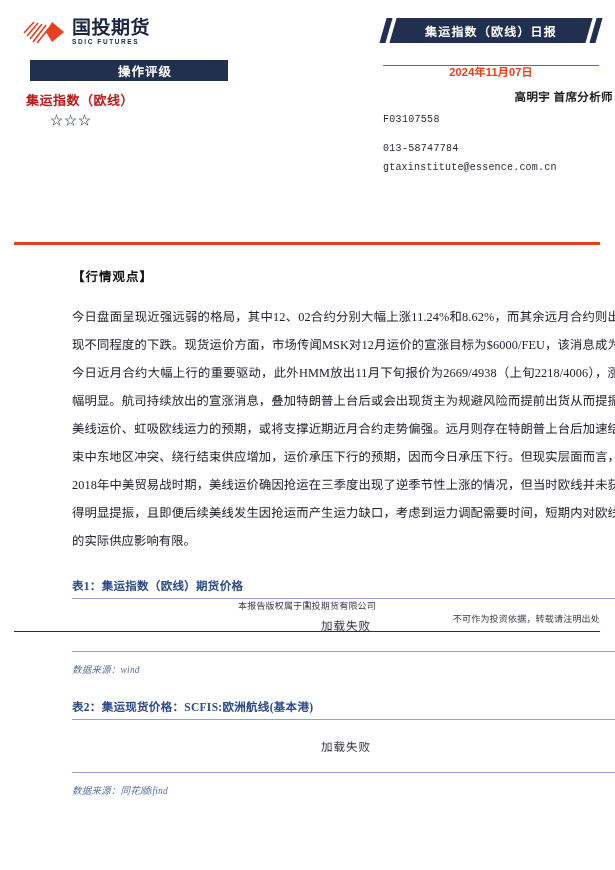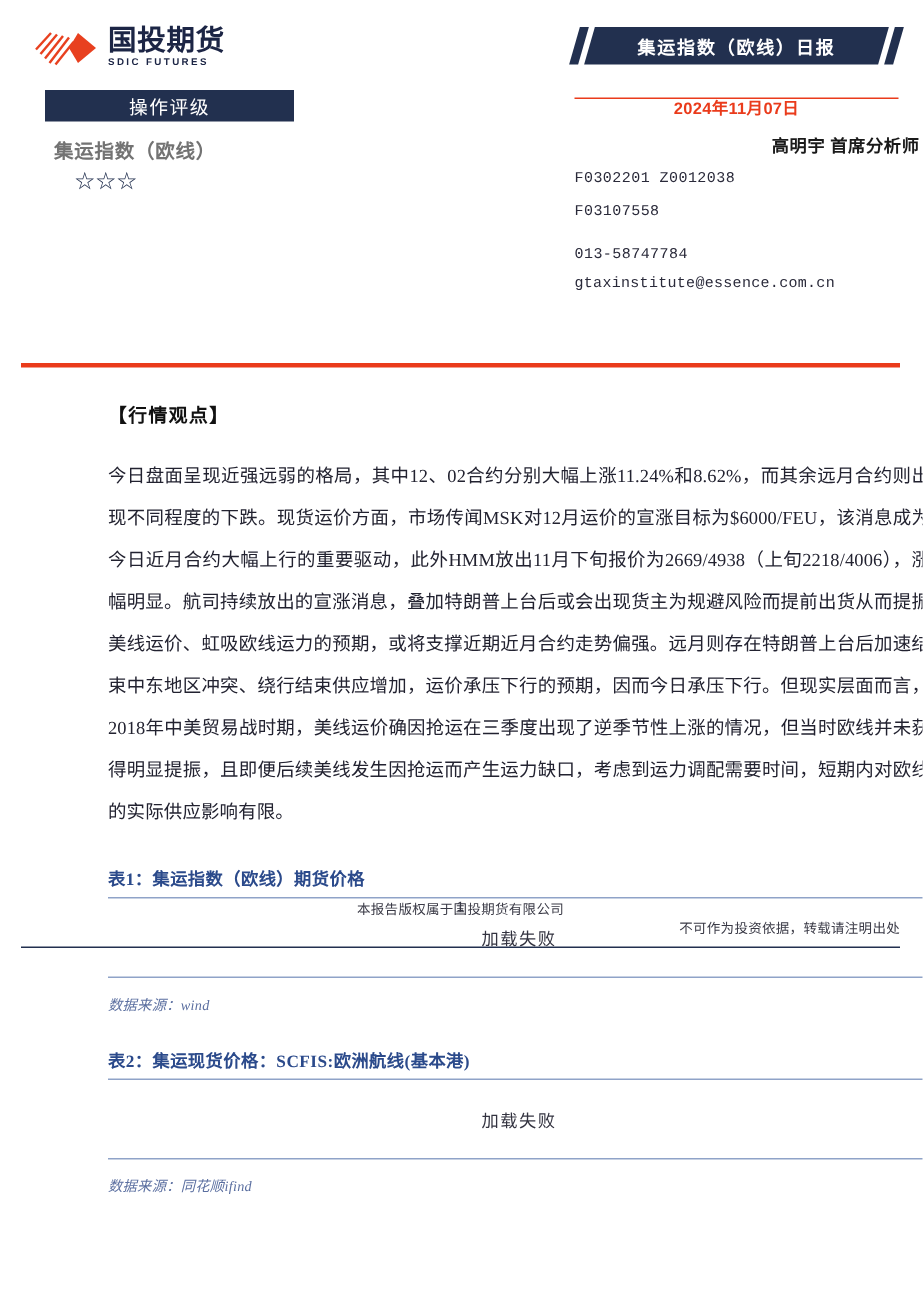--- a/index.html
+++ b/index.html
@@ -70,34 +70,35 @@
   
   .rating-bar {
     position: absolute;
     left: 30px;
     top: 60px;
     width: 166px;
     height: 21px;
     background: #22304f;
     color: #ffffff;
     font-size: 12.5px;
-    font-weight: normal;
+    font-weight: bold;
     letter-spacing: 1px;
     display: flex;
     align-items: center;
     justify-content: center;
     font-family: "Liberation Serif", "DejaVu Serif", serif;
+    padding-left: 32px;
   }
   .rating-name {
     position: absolute;
-    left: 36px;
+    left: 26px;
     top: 90px;
     font-size: 13px;
     font-weight: bold;
-    color: #737373;
+    color: #b91c1c;
     letter-spacing: 0.5px;
   }
   .rating-stars {
     position: absolute;
     left: 50px;
     top: 110px;
     font-size: 13px;
     color: #22304f;
     letter-spacing: 1px;
   }
@@ -358,21 +359,20 @@
         <span class="banner-tick-r"></span>
         <span class="banner-text">集运指数（欧线）日报</span>
       </div>
     </div>
 
     <div class="report-date">2024年11月07日</div>
     <div class="date-underline"></div>
 
     <div class="analyst-block">
       <div class="analyst-name">高明宇 首席分析师</div>
-      <div class="analyst-code">F0302201  Z0012038</div>
       <div class="analyst-code">F03107558</div>
       <div class="contact-phone">013-58747784</div>
       <div class="contact-email">gtaxinstitute@essence.com.cn</div>
     </div>
 
     <div class="header-rule"></div>
   </div>
 
   <div class="content">
 

